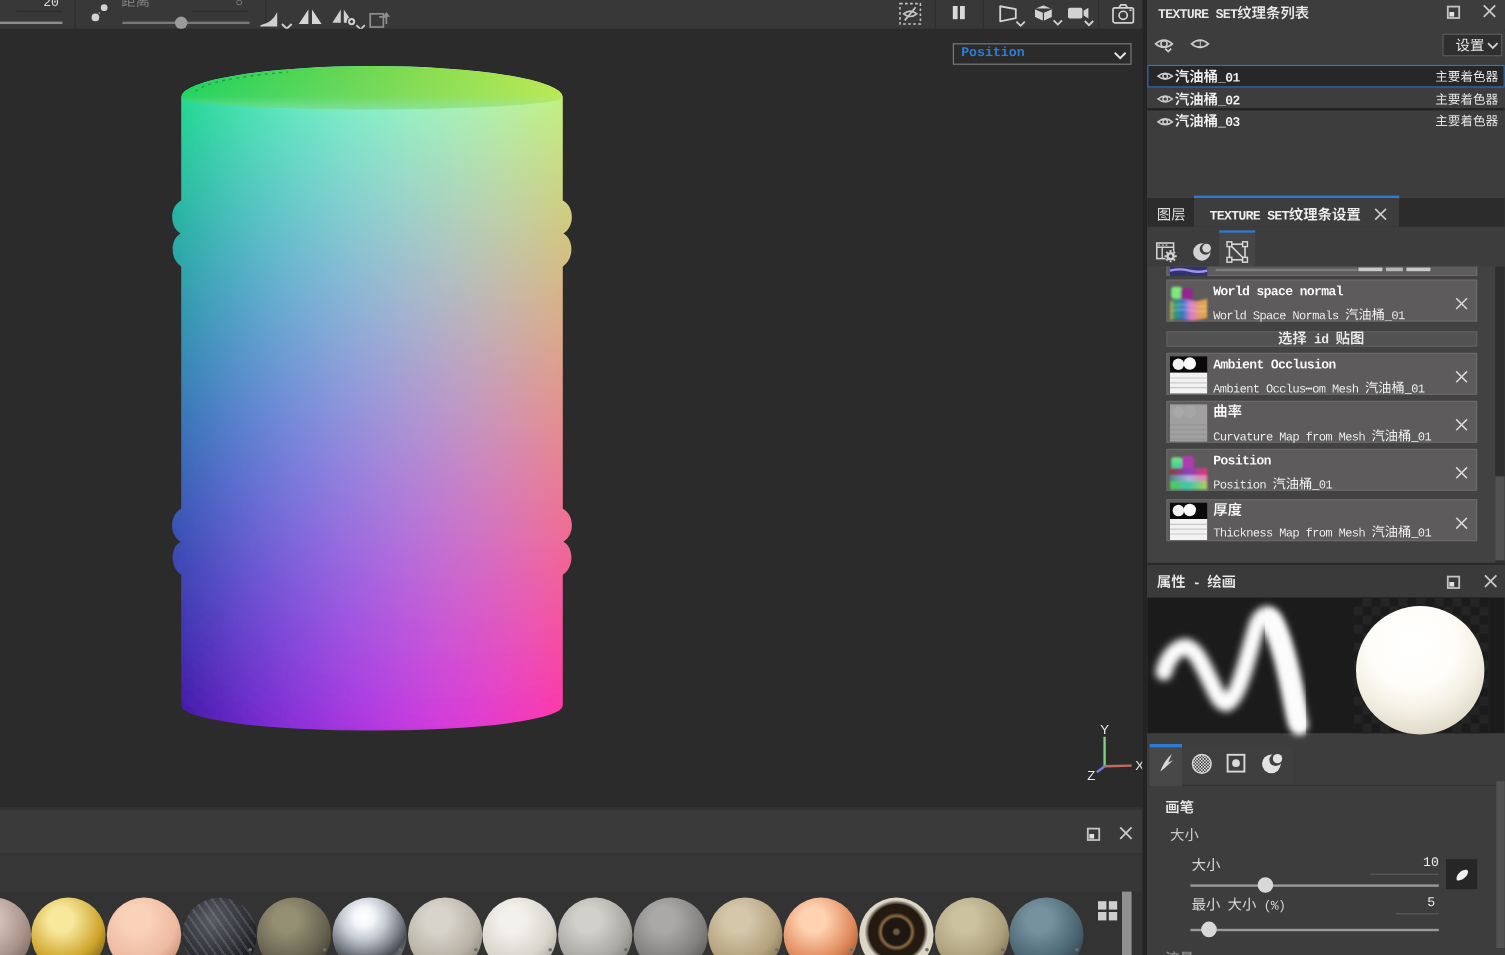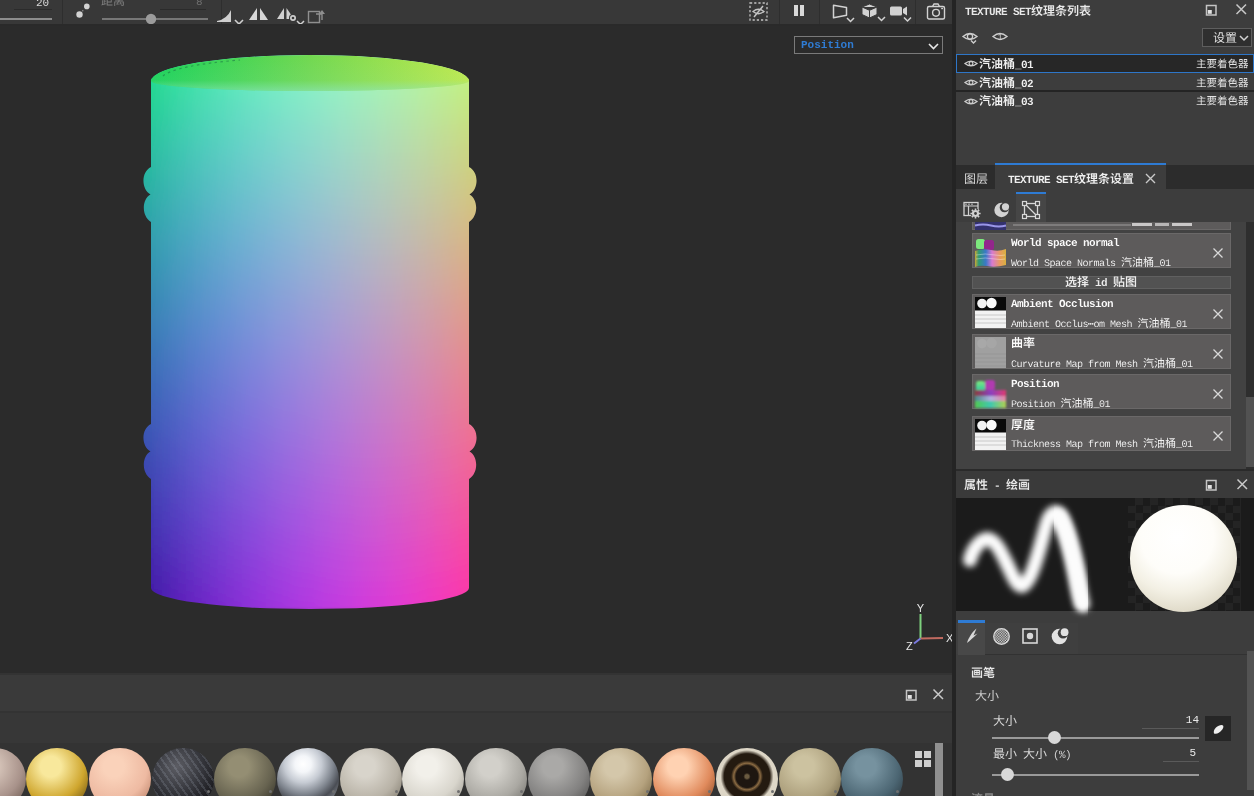--- a/index.html
+++ b/index.html
@@ -903,21 +903,21 @@
     <div class="abs" style="left:29px;top:654px;width:269px;height:1px;background:#323232"></div>
     <svg style="position:absolute;left:14px;top:661px;overflow:visible" width="26" height="21">
       <path fill="#e8e8e8" d="M1.8 6.6H12.2V7.8H1.8ZM6.4 9.4H7.5V13.9H6.4ZM5.2 12.1V13.2H8.7V12.1ZM5.2 9.9V11.1H8.7V9.9ZM4.1 8.8H9.9V14.3H4.1ZM10.7 9.6H12.1V17.0H10.7ZM1.9 9.6H3.3V15.2H11.6V16.5H1.9ZM23.0 9.1 23.6 10.2Q22.7 10.4 21.6 10.5Q20.5 10.6 19.3 10.7Q18.2 10.8 17.0 10.9Q15.8 10.9 14.7 10.9Q14.6 10.7 14.6 10.4Q14.5 10.1 14.4 9.8Q15.5 9.8 16.7 9.7Q17.9 9.7 19.0 9.6Q20.2 9.5 21.2 9.3Q22.2 9.2 23.0 9.1ZM17.8 10.4H19.2V15.2Q19.2 15.5 19.3 15.7Q19.5 15.8 20.0 15.8Q20.1 15.8 20.3 15.8Q20.5 15.8 20.8 15.8Q21.1 15.8 21.3 15.8Q21.6 15.8 21.8 15.8Q22.1 15.8 22.2 15.8Q22.5 15.8 22.6 15.7Q22.8 15.6 22.8 15.3Q22.9 15.0 22.9 14.5Q23.2 14.7 23.5 14.8Q23.9 14.9 24.2 15.0Q24.1 15.7 23.9 16.2Q23.7 16.6 23.3 16.8Q23.0 16.9 22.3 16.9Q22.2 16.9 21.9 16.9Q21.7 16.9 21.4 16.9Q21.1 16.9 20.8 16.9Q20.5 16.9 20.2 16.9Q20.0 16.9 19.9 16.9Q19.1 16.9 18.6 16.8Q18.2 16.6 18.0 16.2Q17.8 15.9 17.8 15.2ZM14.2 11.8 23.4 11.1 23.5 12.2 14.3 12.9ZM13.6 13.8 24.3 13.0 24.4 14.2 13.7 14.9ZM15.0 6.8H18.8V8.0H15.0ZM19.8 6.8H24.4V8.0H19.8ZM15.1 5.7 16.4 6.1Q16.2 6.7 15.9 7.3Q15.5 8.0 15.2 8.5Q14.8 9.1 14.4 9.5Q14.3 9.4 14.1 9.2Q13.9 9.1 13.7 9.0Q13.5 8.8 13.3 8.7Q13.9 8.2 14.4 7.4Q14.8 6.6 15.1 5.7ZM20.0 5.7 21.3 6.1Q21.0 7.0 20.4 7.9Q19.9 8.8 19.3 9.4Q19.2 9.3 18.9 9.1Q18.7 9.0 18.5 8.8Q18.3 8.7 18.1 8.6Q18.7 8.1 19.2 7.3Q19.7 6.6 20.0 5.7ZM15.6 7.7 16.7 7.3Q17.0 7.7 17.2 8.2Q17.5 8.7 17.6 9.0L16.5 9.5Q16.4 9.1 16.1 8.6Q15.9 8.1 15.6 7.7ZM20.8 7.7 21.9 7.3Q22.1 7.7 22.3 8.1Q22.6 8.5 22.7 8.8L21.5 9.2Q21.4 8.9 21.2 8.5Q21.0 8.1 20.8 7.7Z"></path>
     </svg>
     <svg style="position:absolute;left:17.5px;top:683.5px;overflow:visible" width="26" height="21">
       <path fill="#c9c9c9" d="M1.7 9.3H12.3V10.3H1.7ZM7.6 9.7Q8.0 11.2 8.7 12.4Q9.3 13.7 10.3 14.6Q11.3 15.5 12.5 16.1Q12.4 16.2 12.3 16.3Q12.1 16.5 12.0 16.6Q11.9 16.8 11.8 16.9Q10.5 16.3 9.5 15.3Q8.5 14.3 7.8 12.9Q7.1 11.6 6.7 10.0ZM6.5 5.9H7.5Q7.5 6.7 7.5 7.7Q7.4 8.6 7.3 9.7Q7.1 10.7 6.8 11.7Q6.5 12.8 5.9 13.7Q5.3 14.7 4.4 15.5Q3.5 16.3 2.2 16.9Q2.1 16.8 1.9 16.5Q1.7 16.3 1.5 16.2Q2.8 15.6 3.6 14.8Q4.5 14.1 5.1 13.2Q5.6 12.3 5.9 11.3Q6.2 10.3 6.3 9.4Q6.4 8.4 6.5 7.5Q6.5 6.6 6.5 5.9ZM18.5 6.1H19.6V15.7Q19.6 16.2 19.4 16.4Q19.3 16.7 18.9 16.8Q18.6 16.9 18.0 16.9Q17.5 17.0 16.6 17.0Q16.6 16.8 16.5 16.7Q16.4 16.5 16.4 16.3Q16.3 16.1 16.2 16.0Q16.7 16.0 17.1 16.0Q17.5 16.0 17.8 16.0Q18.1 16.0 18.2 16.0Q18.4 16.0 18.5 15.9Q18.5 15.9 18.5 15.7ZM21.4 9.1 22.3 8.8Q22.9 9.6 23.4 10.6Q23.8 11.6 24.2 12.5Q24.6 13.4 24.7 14.1L23.7 14.6Q23.6 13.8 23.2 12.9Q22.9 12.0 22.4 11.0Q21.9 10.0 21.4 9.1ZM15.4 8.9 16.5 9.1Q16.3 9.9 16.0 10.9Q15.7 11.9 15.2 12.8Q14.8 13.7 14.3 14.3Q14.2 14.3 14.0 14.2Q13.8 14.1 13.7 14.0Q13.5 13.9 13.4 13.8Q13.9 13.2 14.3 12.4Q14.7 11.5 15.0 10.6Q15.3 9.7 15.4 8.9Z"></path>
     </svg>
     <svg style="position:absolute;left:36px;top:708.5px;overflow:visible" width="26" height="21">
       <path fill="#d5d5d5" d="M1.7 9.3H12.3V10.3H1.7ZM7.6 9.7Q8.0 11.2 8.7 12.4Q9.3 13.7 10.3 14.6Q11.3 15.5 12.5 16.1Q12.4 16.2 12.3 16.3Q12.1 16.5 12.0 16.6Q11.9 16.8 11.8 16.9Q10.5 16.3 9.5 15.3Q8.5 14.3 7.8 12.9Q7.1 11.6 6.7 10.0ZM6.5 5.9H7.5Q7.5 6.7 7.5 7.7Q7.4 8.6 7.3 9.7Q7.1 10.7 6.8 11.7Q6.5 12.8 5.9 13.7Q5.3 14.7 4.4 15.5Q3.5 16.3 2.2 16.9Q2.1 16.8 1.9 16.5Q1.7 16.3 1.5 16.2Q2.8 15.6 3.6 14.8Q4.5 14.1 5.1 13.2Q5.6 12.3 5.9 11.3Q6.2 10.3 6.3 9.4Q6.4 8.4 6.5 7.5Q6.5 6.6 6.5 5.9ZM18.5 6.1H19.6V15.7Q19.6 16.2 19.4 16.4Q19.3 16.7 18.9 16.8Q18.6 16.9 18.0 16.9Q17.5 17.0 16.6 17.0Q16.6 16.8 16.5 16.7Q16.4 16.5 16.4 16.3Q16.3 16.1 16.2 16.0Q16.7 16.0 17.1 16.0Q17.5 16.0 17.8 16.0Q18.1 16.0 18.2 16.0Q18.4 16.0 18.5 15.9Q18.5 15.9 18.5 15.7ZM21.4 9.1 22.3 8.8Q22.9 9.6 23.4 10.6Q23.8 11.6 24.2 12.5Q24.6 13.4 24.7 14.1L23.7 14.6Q23.6 13.8 23.2 12.9Q22.9 12.0 22.4 11.0Q21.9 10.0 21.4 9.1ZM15.4 8.9 16.5 9.1Q16.3 9.9 16.0 10.9Q15.7 11.9 15.2 12.8Q14.8 13.7 14.3 14.3Q14.2 14.3 14.0 14.2Q13.8 14.1 13.7 14.0Q13.5 13.9 13.4 13.8Q13.9 13.2 14.3 12.4Q14.7 11.5 15.0 10.6Q15.3 9.7 15.4 8.9Z"></path>
     </svg>
-    <div class="abs" style="left:225px;top:714px;width:18px;height:13px;color:#e8e8e8;font-size:11px;text-align:right">14</div>
+    <div class="abs" style="left:225px;top:714px;width:18px;height:13px;color:#e8e8e8;font-size:11px;text-align:right">10</div>
     <div class="abs" style="left:186px;top:727.5px;width:57px;height:1px;background:#5a5a5a"></div>
     <div class="abs" style="left:249px;top:716px;width:26px;height:25px;background:#262626"></div>
     <svg class="t" style="left:256px;top:722px" width="13" height="13">
       <path d="M2 11.5 Q1 8.5 4 5.5 C6.5 3 10.5 2 11.2 3.8 C12 6 9.5 9 6.8 10.8 Q4.5 12.2 2 11.5Z" fill="#efefef"></path>
     </svg>
     <div class="abs" style="left:36px;top:737px;width:207px;height:1.5px;background:#9a9a9a"></div>
     <div class="abs" style="left:92px;top:731px;width:13px;height:13px;border-radius:50%;background:#d8d8d8"></div>
     <svg style="position:absolute;left:36px;top:741.5px;overflow:visible" width="80" height="21">
       <path fill="#d5d5d5" d="M4.0 8.4V9.2H10.0V8.4ZM4.0 7.0V7.8H10.0V7.0ZM3.1 6.3H10.9V9.9H3.1ZM1.6 10.5H12.4V11.3H1.6ZM7.1 12.0H11.4V12.8H7.1ZM3.3 12.1H6.2V12.8H3.3ZM3.3 13.6H6.2V14.3H3.3ZM8.3 12.7Q8.9 14.0 10.0 14.9Q11.1 15.8 12.6 16.2Q12.4 16.3 12.3 16.5Q12.1 16.8 12.0 16.9Q10.4 16.5 9.3 15.4Q8.2 14.4 7.6 12.9ZM11.2 12.0H11.4L11.5 12.0L12.1 12.2Q11.7 13.5 11.0 14.4Q10.3 15.3 9.3 15.9Q8.4 16.6 7.4 16.9Q7.3 16.8 7.2 16.6Q7.0 16.4 6.9 16.2Q7.8 15.9 8.7 15.4Q9.6 14.8 10.2 14.0Q10.9 13.2 11.2 12.2ZM1.6 15.5Q2.3 15.4 3.2 15.3Q4.2 15.2 5.2 15.1Q6.2 15.0 7.3 14.9L7.3 15.6Q6.3 15.7 5.3 15.9Q4.3 16.0 3.3 16.1Q2.4 16.2 1.6 16.3ZM5.7 10.8H6.6V17.0H5.7ZM2.7 10.8H3.6V15.7H2.7ZM18.5 6.1H19.6V15.7Q19.6 16.2 19.4 16.4Q19.3 16.7 18.9 16.8Q18.6 16.9 18.0 16.9Q17.5 17.0 16.6 17.0Q16.6 16.8 16.5 16.7Q16.4 16.5 16.4 16.3Q16.3 16.1 16.2 16.0Q16.7 16.0 17.1 16.0Q17.5 16.0 17.8 16.0Q18.1 16.0 18.2 16.0Q18.4 16.0 18.5 15.9Q18.5 15.9 18.5 15.7ZM21.4 9.1 22.3 8.8Q22.9 9.6 23.4 10.6Q23.8 11.6 24.2 12.5Q24.6 13.4 24.7 14.1L23.7 14.6Q23.6 13.8 23.2 12.9Q22.9 12.0 22.4 11.0Q21.9 10.0 21.4 9.1ZM15.4 8.9 16.5 9.1Q16.3 9.9 16.0 10.9Q15.7 11.9 15.2 12.8Q14.8 13.7 14.3 14.3Q14.2 14.3 14.0 14.2Q13.8 14.1 13.7 14.0Q13.5 13.9 13.4 13.8Q13.9 13.2 14.3 12.4Q14.7 11.5 15.0 10.6Q15.3 9.7 15.4 8.9ZM31.7 9.3H42.3V10.3H31.7ZM37.6 9.7Q38.0 11.2 38.7 12.4Q39.3 13.7 40.3 14.6Q41.3 15.5 42.5 16.1Q42.4 16.2 42.3 16.3Q42.1 16.5 42.0 16.6Q41.9 16.8 41.8 16.9Q40.5 16.3 39.5 15.3Q38.5 14.3 37.8 12.9Q37.1 11.6 36.7 10.0ZM36.5 5.9H37.5Q37.5 6.7 37.5 7.7Q37.4 8.6 37.3 9.7Q37.1 10.7 36.8 11.7Q36.5 12.8 35.9 13.7Q35.3 14.7 34.4 15.5Q33.5 16.3 32.2 16.9Q32.1 16.8 31.9 16.5Q31.7 16.3 31.5 16.2Q32.8 15.6 33.6 14.8Q34.5 14.1 35.1 13.2Q35.6 12.3 35.9 11.3Q36.2 10.3 36.3 9.4Q36.4 8.4 36.5 7.5Q36.5 6.6 36.5 5.9ZM48.5 6.1H49.6V15.7Q49.6 16.2 49.4 16.4Q49.3 16.7 48.9 16.8Q48.6 16.9 48.0 16.9Q47.5 17.0 46.6 17.0Q46.6 16.8 46.5 16.7Q46.4 16.5 46.4 16.3Q46.3 16.1 46.2 16.0Q46.7 16.0 47.1 16.0Q47.5 16.0 47.8 16.0Q48.1 16.0 48.2 16.0Q48.4 16.0 48.5 15.9Q48.5 15.9 48.5 15.7ZM51.4 9.1 52.3 8.8Q52.9 9.6 53.4 10.6Q53.8 11.6 54.2 12.5Q54.6 13.4 54.7 14.1L53.7 14.6Q53.6 13.8 53.2 12.9Q52.9 12.0 52.4 11.0Q51.9 10.0 51.4 9.1ZM45.4 8.9 46.5 9.1Q46.3 9.9 46.0 10.9Q45.7 11.9 45.2 12.8Q44.8 13.7 44.3 14.3Q44.2 14.3 44.0 14.2Q43.8 14.1 43.7 14.0Q43.5 13.9 43.4 13.8Q43.9 13.2 44.3 12.4Q44.7 11.5 45.0 10.6Q45.3 9.7 45.4 8.9ZM63.8 13.2Q63.8 14.6 64.3 15.8Q64.8 17.0 65.8 18.3H64.8Q63.7 17.0 63.3 15.8Q62.8 14.6 62.8 13.1Q62.8 11.7 63.3 10.5Q63.7 9.3 64.8 8.0H65.8Q64.8 9.3 64.3 10.5Q63.8 11.7 63.8 13.2ZM68.2 16.0H67.4L72.4 8.7H73.2ZM68.6 8.7Q70.1 8.7 70.1 10.5Q70.1 11.4 69.7 11.9Q69.3 12.3 68.5 12.3Q67.8 12.3 67.4 11.9Q67.0 11.4 67.0 10.5Q67.0 9.6 67.4 9.1Q67.8 8.7 68.6 8.7ZM69.3 10.5Q69.3 9.9 69.1 9.6Q69.0 9.3 68.6 9.3Q68.1 9.3 68.0 9.6Q67.8 9.8 67.8 10.5Q67.8 11.1 68.0 11.4Q68.1 11.7 68.6 11.7Q68.9 11.7 69.1 11.4Q69.3 11.1 69.3 10.5ZM72.1 12.4Q73.6 12.4 73.6 14.2Q73.6 15.1 73.2 15.6Q72.8 16.1 72.1 16.1Q71.3 16.1 70.9 15.6Q70.5 15.1 70.5 14.2Q70.5 13.3 70.9 12.9Q71.3 12.4 72.1 12.4ZM72.8 14.2Q72.8 13.6 72.6 13.3Q72.5 13.0 72.1 13.0Q71.7 13.0 71.5 13.3Q71.3 13.6 71.3 14.2Q71.3 14.9 71.5 15.2Q71.7 15.5 72.1 15.5Q72.5 15.5 72.6 15.2Q72.8 14.9 72.8 14.2ZM77.8 13.1Q77.8 14.6 77.3 15.8Q76.9 17.0 75.8 18.3H74.8Q75.9 17.0 76.3 15.8Q76.8 14.6 76.8 13.2Q76.8 11.7 76.3 10.5Q75.9 9.3 74.8 8.0H75.8Q76.9 9.3 77.3 10.5Q77.8 11.7 77.8 13.1Z"></path>
     </svg>

